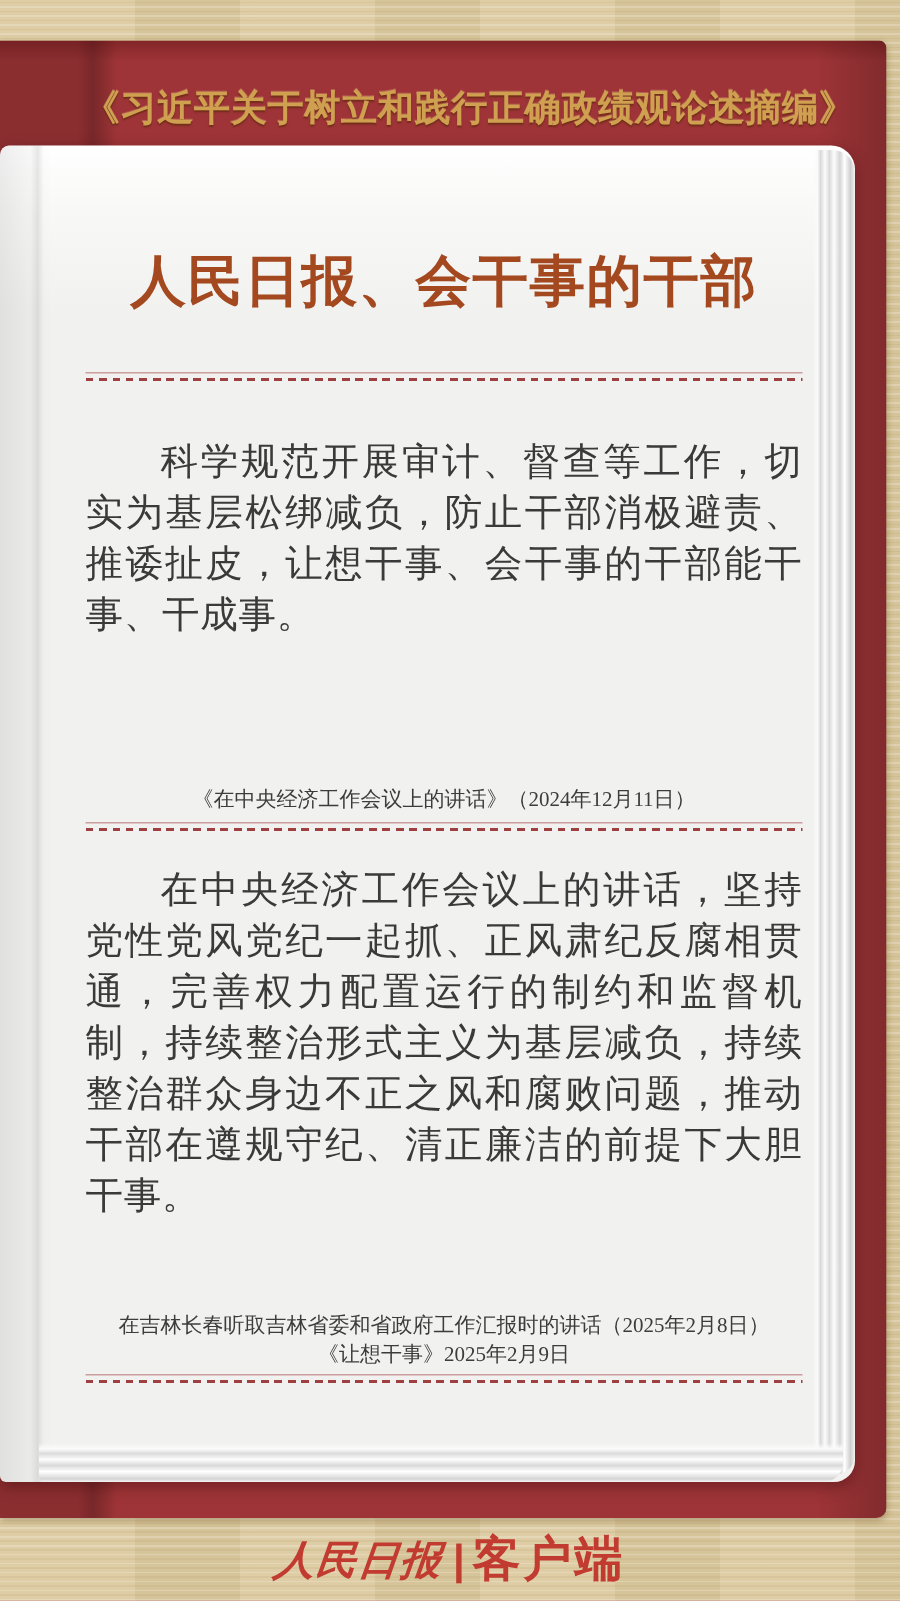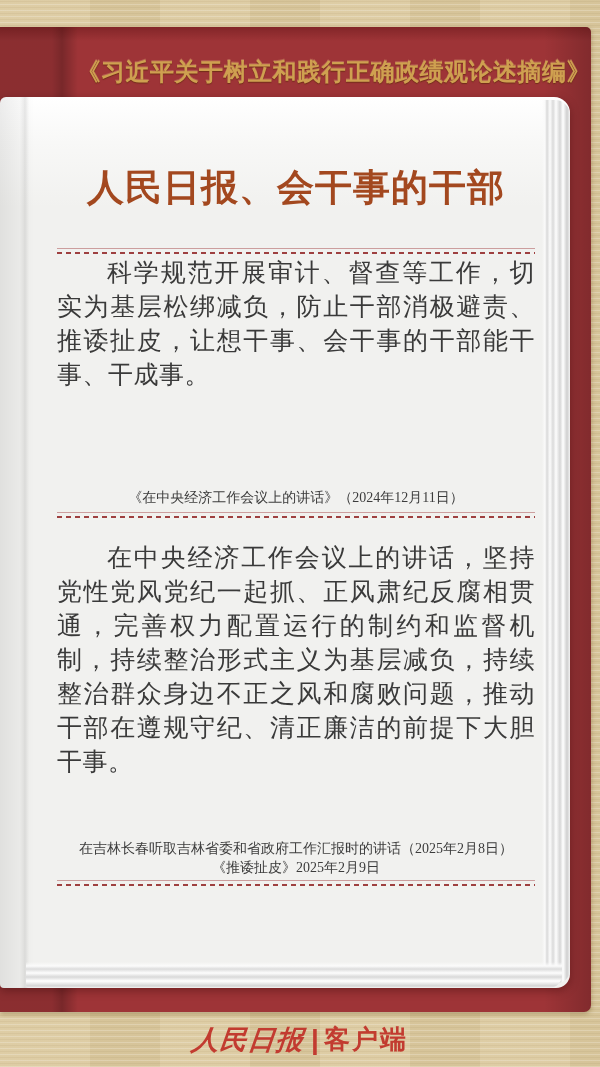--- a/index.html
+++ b/index.html
@@ -22,21 +22,21 @@
     position:absolute;left:0;top:27px;width:591px;height:985px;
     border-radius:0 5px 7px 0;
     background:
       linear-gradient(180deg, rgba(60,0,0,.28) 0, rgba(60,0,0,0) 14px),
       linear-gradient(90deg, rgba(0,0,0,.12) 0 52px, rgba(0,0,0,.24) 62px, rgba(0,0,0,0) 78px),
       linear-gradient(90deg, rgba(0,0,0,0) 92%, rgba(0,0,0,.18) 100%),
       var(--cover_red,#9e3437);
     box-shadow:0 2px 5px rgba(90,60,10,.35);
   }
   .banner-title{
-    margin-top:29px;text-align:right;
+    margin-top:29px;text-align:center;
     font-size:24px;font-weight:bold;letter-spacing:.5px;
     color:var(--gold,#cfa050);
     text-shadow:0 1px 1px rgba(80,40,0,.55), 0 -1px 0 rgba(255,230,160,.25);
     margin-left:35px;
   }
   
   .page{
     position:absolute;left:0;top:97px;width:570px;height:891px;
     border-radius:6px 16px 14px 4px;
     background:linear-gradient(180deg,#ffffff 0,#f8f8f7 45px,#f1f1ef 110px,#f1f1ef 100%);
@@ -79,21 +79,21 @@
     background:repeating-linear-gradient(90deg,var(--divider_red,#9e4040) 0 5px,rgba(0,0,0,0) 5px 9px);
   }
   .d1{margin-top:33px;}
   .d2{margin-top:5px;}
   .d3{margin-top:3px;}
   .para{
     margin:0;color:var(--body_text,#3a3a3a);
     font-size:25px;line-height:34px;letter-spacing:.5px;
     text-align:justify;text-indent:2em;
   }
-  .p1{}
+  .p1{margin-top:36px;}
   .p2{margin-top:21px;}
   .cite{
     text-align:center;color:#3c3c3c;font-size:14px;line-height:19px;
   }
   .c1{margin-top:96px;}
   .c2{margin-top:60px;}
   
   .footer{
     position:absolute;left:0;top:1012px;width:600px;height:55px;
     display:flex;align-items:center;justify-content:center;
@@ -102,21 +102,21 @@
   .masthead{
     font-style:italic;font-weight:bold;font-size:27px;
     transform:skewX(-6deg);letter-spacing:1px;
   }
   .logo-bar{
     font-family:"Liberation Sans","DejaVu Sans",sans-serif;
     font-weight:bold;font-size:28px;margin:0 5px 0 7px;line-height:28px;
   }
   .client{
     font-family:"Liberation Sans","DejaVu Sans",sans-serif;
-    font-weight:bold;font-size:26px;letter-spacing:2px;text-align:right;
+    font-weight:bold;font-size:32px;letter-spacing:2px;text-align:right;
   }
 </style>
 </head>
 <body>
 
 <div class="canvas">
 
   <div class="cover">
     <div class="banner-title">《习近平关于树立和践行正确政绩观论述摘编》</div>
   </div>
@@ -132,21 +132,21 @@
       <div class="divider d1"></div>
 
       <p class="para p1">科学规范开展审计、督查等工作，切实为基层松绑减负，防止干部消极避责、推诿扯皮，让想干事、会干事的干部能干事、干成事。</p>
 
       <div class="cite c1">《在中央经济工作会议上的讲话》（2024年12月11日）</div>
 
       <div class="divider d2"></div>
 
       <p class="para p2">在中央经济工作会议上的讲话，坚持党性党风党纪一起抓、正风肃纪反腐相贯通，完善权力配置运行的制约和监督机制，持续整治形式主义为基层减负，持续整治群众身边不正之风和腐败问题，推动干部在遵规守纪、清正廉洁的前提下大胆干事。</p>
 
-      <div class="cite c2"><span>在吉林长春听取吉林省委和省政府工作汇报时的讲话（2025年2月8日）</span><br><span>《推诿扯皮》2025年2月9日</span></div>
+      <div class="cite c2"><span>在吉林长春听取吉林省委和省政府工作汇报时的讲话（2025年2月8日）</span><br><span>《让想干事》2025年2月9日</span></div>
 
       <div class="divider d3"></div>
     </div>
   </div>
 
   <div class="footer">
     <span class="masthead">人民日报</span>
     <span class="logo-bar">|</span>
     <span class="client">客户端</span>
   </div>

